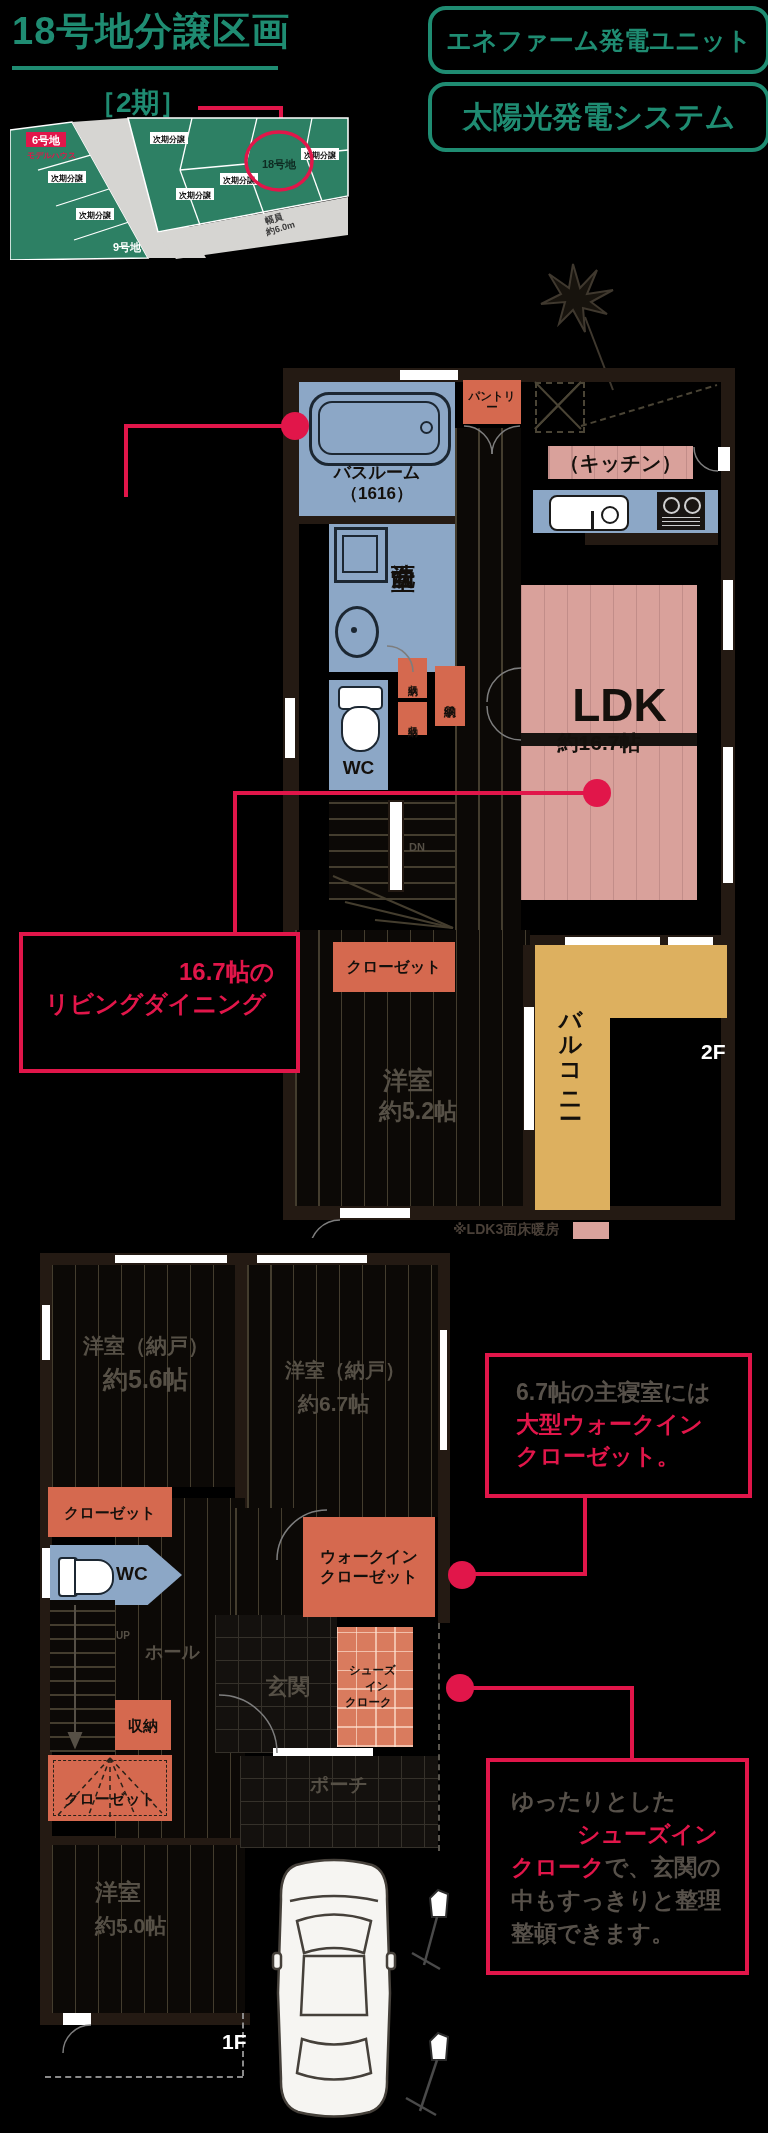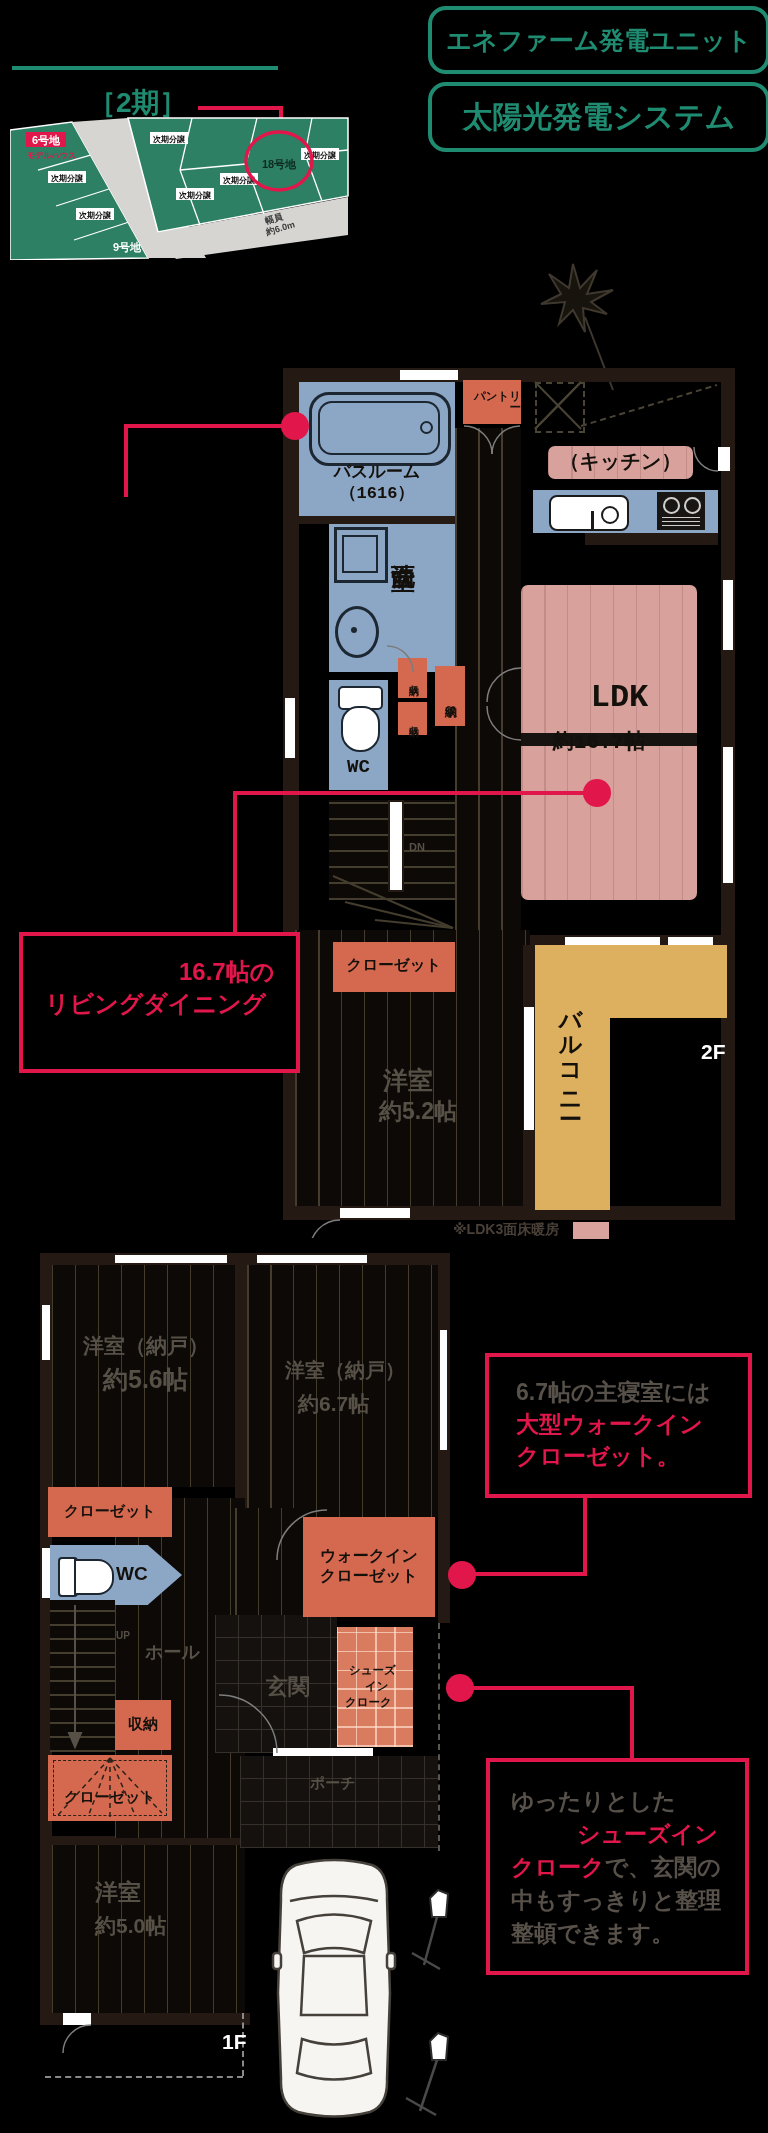--- a/index.html
+++ b/index.html
@@ -12,38 +12,39 @@
          font-weight:700;color:#1f8c72;background:#000;}
   .redbox{border:4px solid #e1164a;background:#000;}
   .redline{background:#e1164a;}
   .reddot{width:28px;height:28px;border-radius:50%;background:#e1164a;}
   .wall{background:#241a13;}
   .win{background:#ffffff;}
   .blue{background:#8ca7c6;}
   .orange{background:#d5694f;}
   .tan{background:#ddb05f;}
   .grain{background-color:#0c0906;background-image:repeating-linear-gradient(90deg,#443d2e 0 1.5px,transparent 1.5px 23px);}
-  .grainpink{background-color:#d9a19b;background-image:repeating-linear-gradient(90deg,#c28d89 0 1.5px,transparent 1.5px 23px);border-radius:7px;}
+  .grainpink{background-color:#d9a19b;background-image:repeating-linear-gradient(90deg,#c28d89 0 1.5px,transparent 1.5px 23px);}
   .tiledark{background-color:#14110e;background-image:repeating-linear-gradient(0deg,#35312a 0 1px,transparent 1px 23px),repeating-linear-gradient(90deg,#35312a 0 1px,transparent 1px 23px);}
   .tileorange{background-color:#d97b5e;background-image:repeating-linear-gradient(0deg,rgba(255,228,212,.65) 0 1.5px,transparent 1.5px 19px),repeating-linear-gradient(90deg,rgba(255,228,212,.65) 0 1.5px,transparent 1.5px 19px);}
   .steps{background-color:#0c0906;background-image:repeating-linear-gradient(0deg,#443d2e 0 2px,transparent 2px 16px);}
   .steps1f{background-color:#0c0906;background-image:repeating-linear-gradient(0deg,#443d2e 0 2px,transparent 2px 14px);}
   .lbl{color:#14100c;font-weight:700;line-height:1;}
   .glbl{color:#565046;font-weight:700;line-height:1;white-space:nowrap;}
   .v{writing-mode:vertical-rl;text-orientation:upright;letter-spacing:2px;}
-  .ctr{display:flex;align-items:center;justify-content:center;text-align:right;font-family:Liberation Mono, monospace;}
+  .ctr{display:flex;align-items:center;justify-content:center;text-align:center;}
   .chiptx{font-weight:700;}
   .anno{font-weight:700;line-height:1;white-space:nowrap;}
   .gray-anno{color:#57514a;}
 </style>
 </head>
 <body>
 
 <div id="page">
 
+  <div class="abs teal" style="left:12px;top:6px;font-size:38px;font-weight:700;letter-spacing:1px;">18号地分譲区画</div>
   <div class="abs" style="left:12px;top:66px;width:266px;height:4px;background:#1f8c72;"></div>
   <div class="abs teal" style="left:88px;top:84px;font-size:28px;font-weight:700;">［2期］</div>
   <div class="abs badge" style="left:428px;top:6px;width:334px;height:60px;font-size:25px;">
     <span>エネファーム発電ユニット</span>
   </div>
   <div class="abs badge" style="left:428px;top:82px;width:334px;height:62px;font-size:30px;">
     <span>太陽光発電システム</span>
   </div>
 
   <div class="abs redline" style="left:198px;top:106px;width:84px;height:3.5px;"></div>
@@ -166,21 +167,21 @@
       <div class="abs" style="left:124px;top:2px;width:48px;height:38px;background:#191512;">
         <div class="abs" style="left:6px;top:5px;width:13px;height:13px;border:2px solid #cfcfcf;border-radius:50%;"></div>
         <div class="abs" style="left:27px;top:5px;width:13px;height:13px;border:2px solid #cfcfcf;border-radius:50%;"></div>
         <div class="abs" style="left:5px;top:24px;width:38px;height:10px;background:repeating-linear-gradient(0deg,#cfcfcf 0 1.5px,transparent 1.5px 4px);"></div>
       </div>
     </div>
     <div class="abs wall" style="left:302px;top:165px;width:133px;height:12px;"></div>
 
     <div class="abs grainpink" style="left:238px;top:217px;width:176px;height:315px;"></div>
     <div class="abs" style="left:238px;top:365px;width:176px;height:13px;background:#171310;"></div>
-    <div class="abs lbl ctr" style="left:238px;top:314px;width:197px;font-size:32px;">LDK</div>
+    <div class="abs lbl ctr" style="left:238px;top:314px;width:197px;font-size:46px;">LDK</div>
     <div class="abs lbl ctr" style="left:228px;top:364px;width:176px;font-size:21px;">約16.7帖</div>
 
     <div class="abs steps" style="left:46px;top:432px;width:126px;height:100px;"></div>
     <div class="abs win" style="left:105px;top:432px;width:12px;height:88px;border:2px solid #241a13;"></div>
     <div class="abs glbl" style="left:126px;top:474px;font-size:11px;">DN</div>
 
     <div class="abs orange ctr" style="left:50px;top:574px;width:122px;height:50px;">
       <span class="lbl" style="font-size:15.5px;">クローゼット</span>
       </div>
 
@@ -280,21 +281,21 @@
       <span class="lbl" style="font-size:16px;margin-top:4px;">クローゼット</span>
     </div>
 
     <div class="abs glbl" style="left:226px;top:423px;font-size:22px;">玄関</div>
     <div class="abs tileorange" style="left:297px;top:374px;width:76px;height:120px;"></div>
     <div class="abs lbl" style="left:309px;top:412px;font-size:11.5px;">シューズ</div>
     <div class="abs lbl" style="left:325px;top:428px;font-size:11.5px;">イン</div>
     <div class="abs lbl" style="left:305px;top:444px;font-size:11.5px;">クローク</div>
 
     <div class="abs win" style="left:233px;top:495px;width:100px;height:8px;"></div>
-    <div class="abs glbl" style="left:270px;top:522px;font-size:15px;">ポーチ</div>
+    <div class="abs glbl" style="left:270px;top:522px;font-size:19px;">ポーチ</div>
     <div class="abs" style="left:398px;top:370px;width:0;height:228px;border-left:2px dashed #5a564f;"></div>
 
     <div class="abs glbl" style="left:55px;top:628px;font-size:23px;">洋室</div>
     <div class="abs glbl" style="left:55px;top:662px;font-size:21px;">約5.0帖</div>
 
     <div class="abs win" style="left:75px;top:2px;width:112px;height:8px;"></div>
     <div class="abs win" style="left:217px;top:2px;width:110px;height:8px;"></div>
     <div class="abs win" style="left:2px;top:52px;width:8px;height:55px;"></div>
     <div class="abs win" style="left:2px;top:295px;width:8px;height:50px;"></div>
     <div class="abs win" style="left:400px;top:77px;width:7px;height:120px;"></div>

